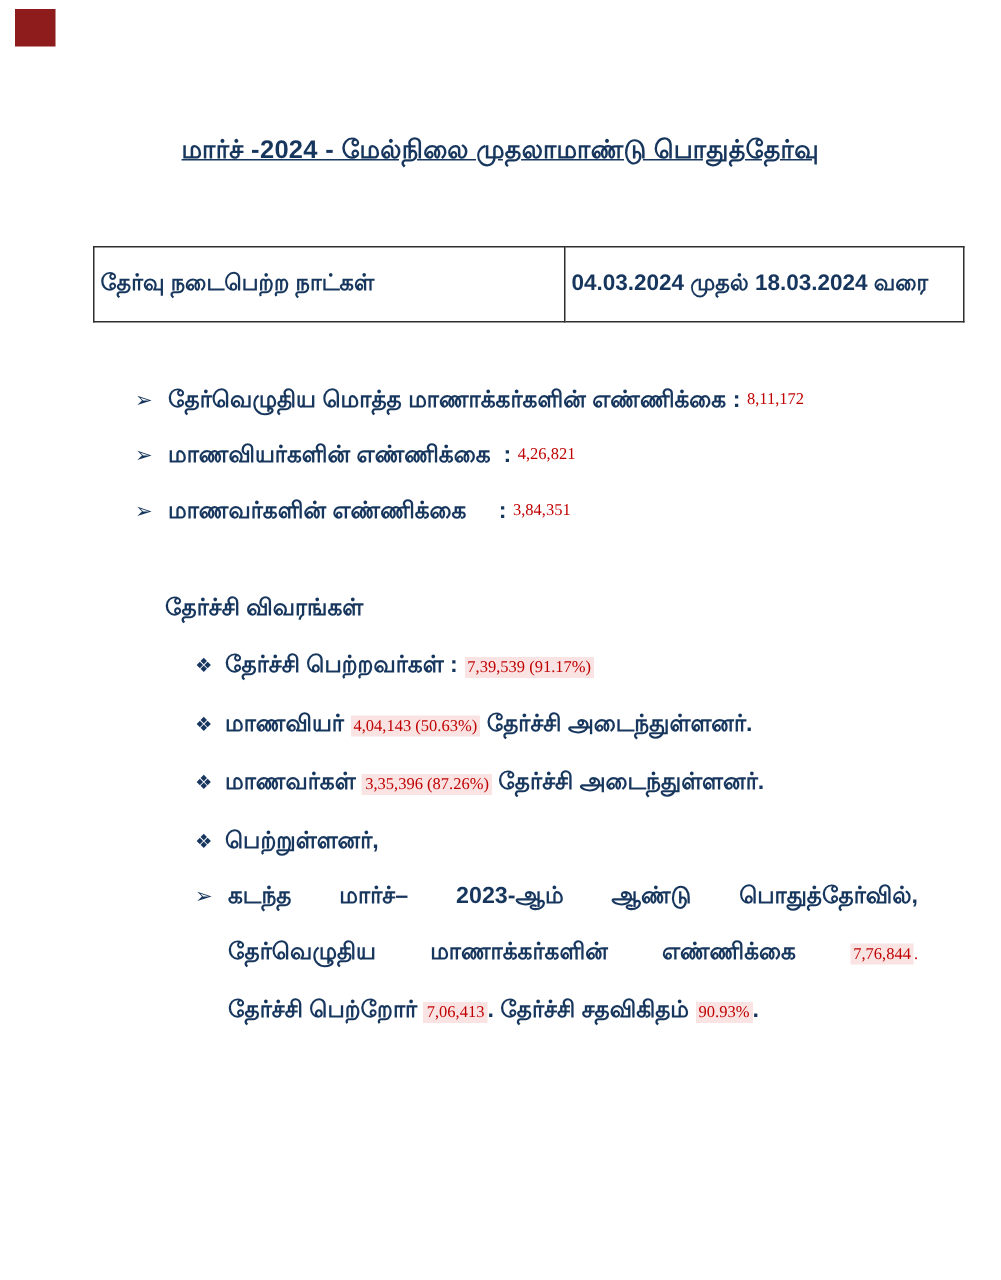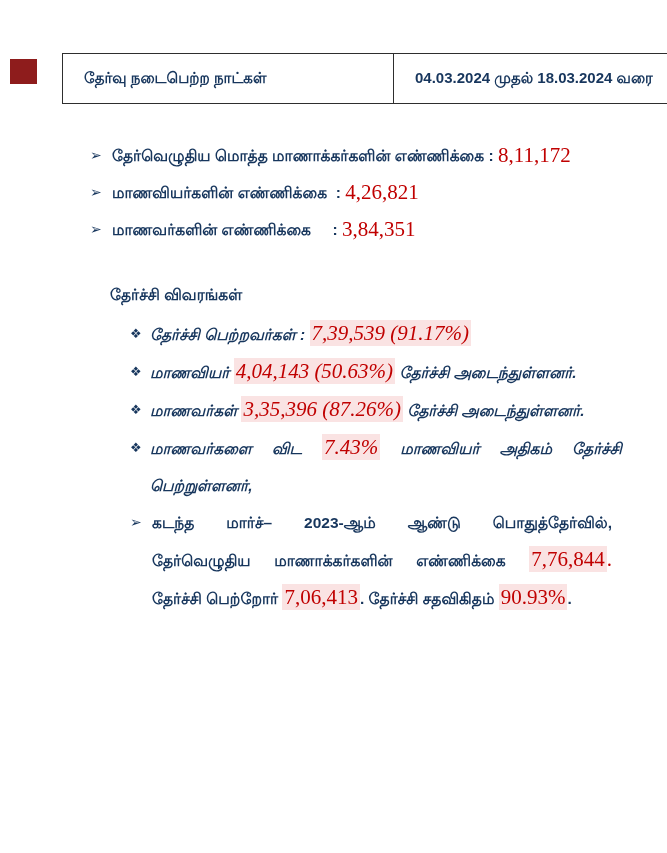--- a/index.html
+++ b/index.html
@@ -30,21 +30,21 @@
   table.exam-table {
     margin: 53px 0 0 62px;
     width: 574px;
     border-collapse: collapse;
     table-layout: fixed;
   }
   table.exam-table td {
     border: 1.5px solid var(--border, #2e2e2e);
     font-size: 15px; font-weight: 600;
     color: var(--navy);
-    padding: 0 6px 0 21px;
+    padding: 0 6px 0 4px;
     vertical-align: middle;
   }
   table.exam-table tr:nth-child(1) td { height: 49px; }
   table.exam-table tr:nth-child(2) td { height: 53px; }
   td.c1 { width: 303px; }
   td.c2 { width: 255px; }
 
   ul { list-style: none; margin: 0; padding: 0; }
 
   .summary { margin: 40px 0 0 90px; }
@@ -55,56 +55,57 @@
     line-height: 23px;
   }
   .blt { flex: 0 0 auto; color: var(--navy); }
   .blt.arrow { width: 22px; font-size: 14px; }
   .blt.diamond { width: 20px; font-size: 13px; }
 
   .seg { white-space: pre-wrap; }
   .val {
     color: var(--red, #c00000);
     font-family: "Liberation Serif", "DejaVu Serif", serif;
-    font-size: 21px; font-weight: 400;
+    font-size: 11px; font-weight: 400;
     white-space: pre-wrap;
   }
   .hl { background: var(--highlight, #fae3e3); padding: 1px 2px; }
 
   .section-heading {
     margin: 45px 0 0 110px;
     font-size: 15.5px; font-weight: 600;
     color: var(--navy);
   }
 
   .pass-list { margin: 9px 0 0 130px; width: 492px; }
   .pass-list li {
     display: flex; align-items: flex-start;
     font-size: 15.5px; font-weight: 600;
     line-height: 37px;
   }
-  .pass-list .txt { flex: 1 1 auto; font-style: italic; }
+  .pass-list .txt { flex: 1 1 auto; }
   .line { display: block; }
   .j { text-align: justify; text-align-last: justify; }
 
   .prev-para {
     display: flex; align-items: flex-start;
     margin: 0 0 0 130px; width: 482px;
     font-size: 15.5px; font-weight: 600;
     line-height: 37px;
   }
   .prev-para .txt { flex: 1 1 auto; }
 </style>
 </head>
 <body>
 
 <div class="page">
 
   <div class="corner-mark"></div>
 
+  <h1 class="title">மார்ச் -2024 - மேல்நிலை முதலாமாண்டு பொதுத்தேர்வு</h1>
 
   <table class="exam-table">
     <tbody>
       <tr>
         <td class="c1">தேர்வு நடைபெற்ற நாட்கள்</td>
         <td class="c2">04.03.2024 முதல் 18.03.2024 வரை</td>
       </tr>
     </tbody>
   </table>
 
@@ -137,21 +138,20 @@
         <span class="blt diamond">❖</span>
         <span class="txt"><span class="seg">மாணவியர் </span><span class="val hl">4,04,143 (50.63%)</span><span class="seg"> தேர்ச்சி அடைந்துள்ளனர்.</span></span>
       </li>
     <li>
         <span class="blt diamond">❖</span>
         <span class="txt"><span class="seg">மாணவர்கள் </span><span class="val hl">3,35,396 (87.26%)</span><span class="seg"> தேர்ச்சி அடைந்துள்ளனர்.</span></span>
       </li>
     <li>
         <span class="blt diamond">❖</span>
         <span class="txt">
-          <span class="line j"><span class="seg">மாணவர்களை விட </span><span class="val hl">7.43%</span><span class="seg"> மாணவியர் அதிகம் தேர்ச்சி</span></span>
           <span class="line seg">பெற்றுள்ளனர்,</span>
         </span>
       </li>
   </ul>
 
   <div class="prev-para">
       <span class="blt arrow">➢</span>
       <span class="txt">
         <span class="line j seg">கடந்த மார்ச்– 2023-ஆம் ஆண்டு பொதுத்தேர்வில்,</span>
         <span class="line j"><span class="seg">தேர்வெழுதிய மாணாக்கர்களின் எண்ணிக்கை </span><span class="val hl">7,76,844</span><span class="val">.</span></span>

